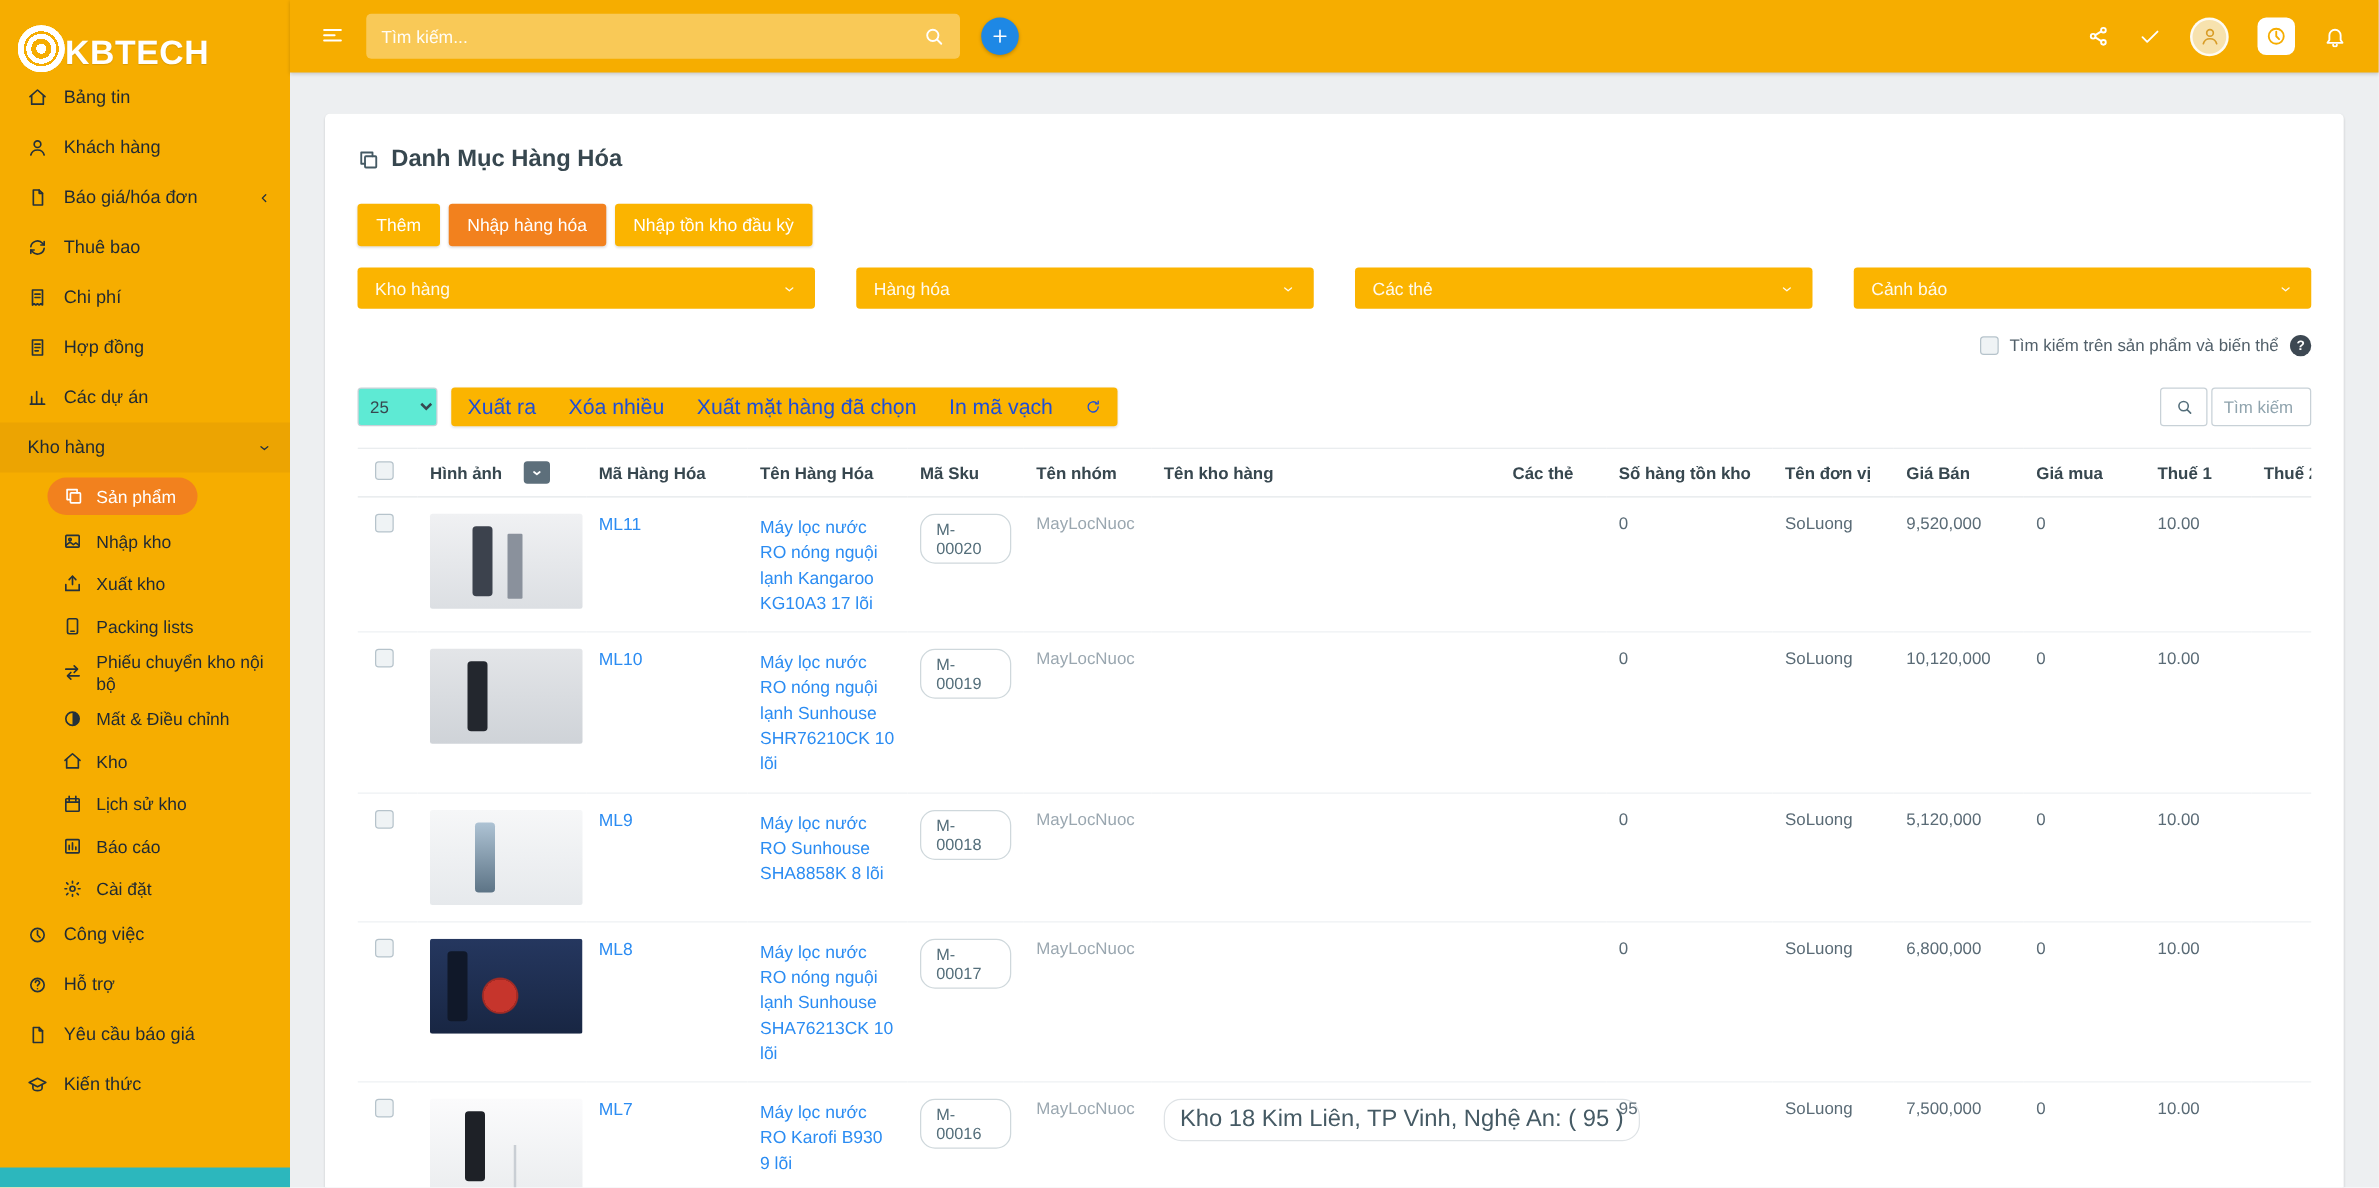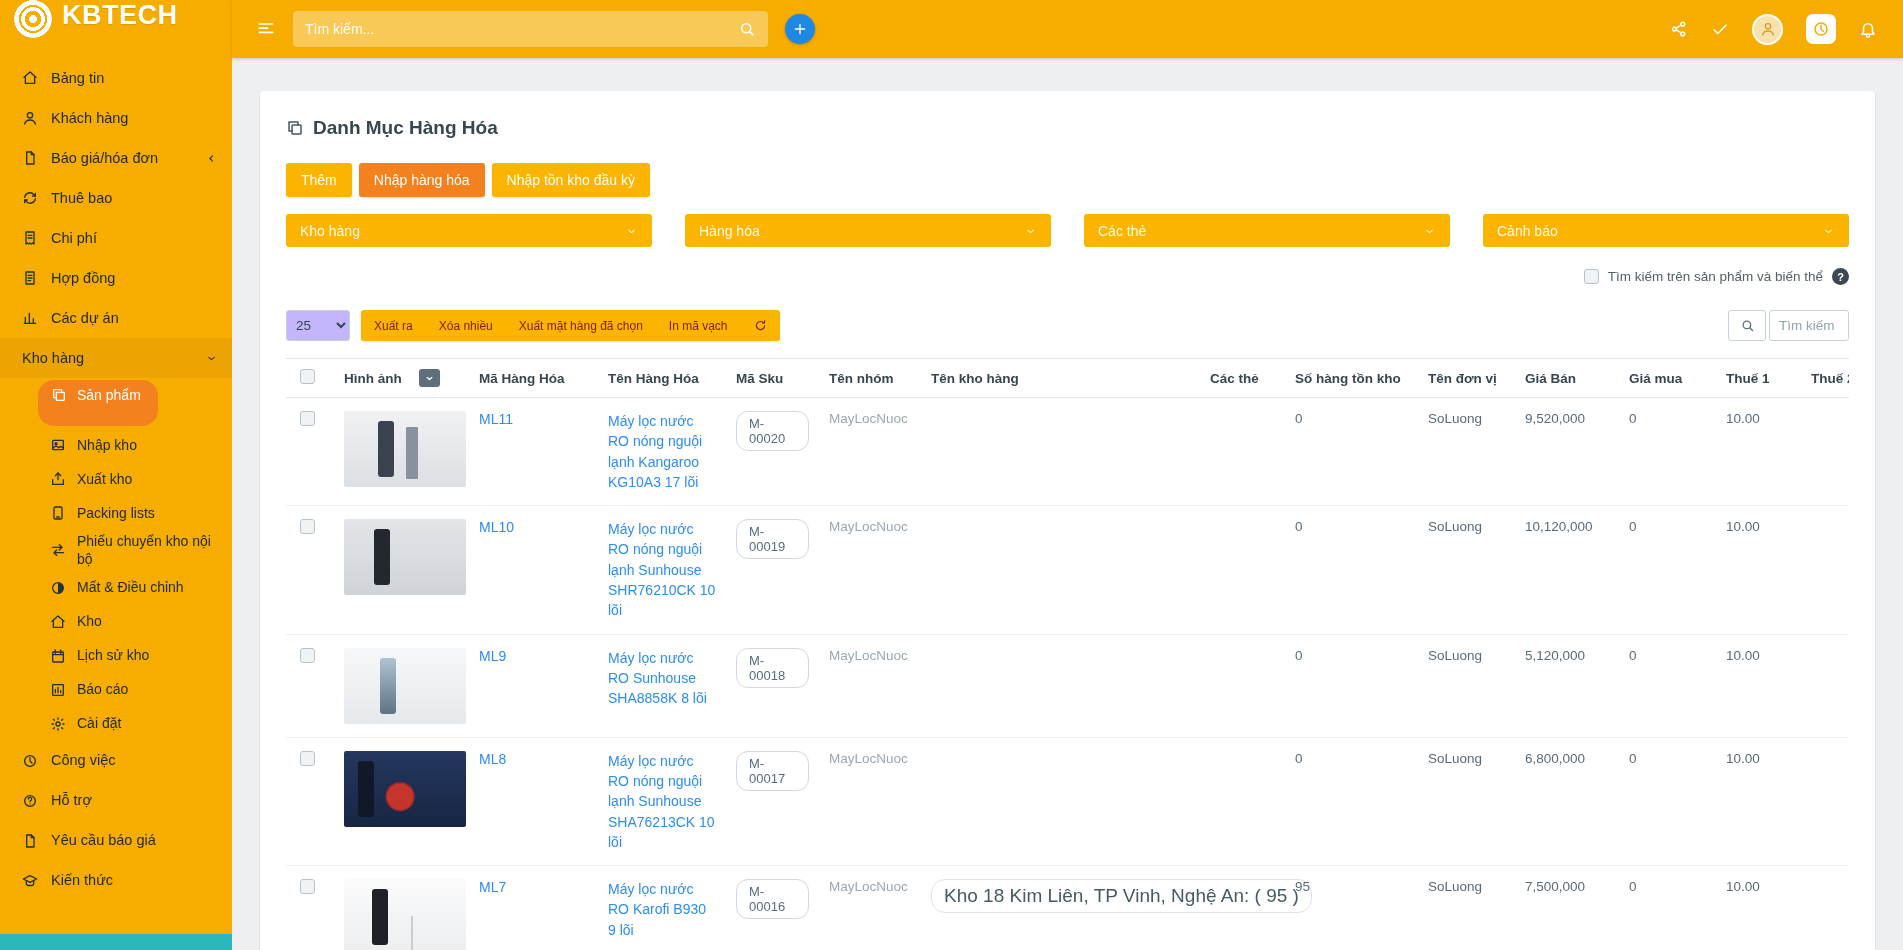--- a/index.html
+++ b/index.html
@@ -13,33 +13,33 @@
   .app{display:flex;width:1903px;height:950px;}
 
   
   .ic{width:16px;height:16px;fill:none;stroke:currentColor;stroke-width:2;stroke-linecap:round;stroke-linejoin:round;flex:none;display:inline-block;vertical-align:middle;}
   .ic.sm{width:13px;height:13px;}
   .ic.xs{width:11px;height:11px;stroke-width:3;}
   .w20{width:20px;height:20px;} .w18{width:18px;height:18px;} .w16{width:16px;height:16px;} .w15{width:15px;height:15px;}
 
   
   .sidebar{width:232px;height:100%;background:var(--amber);flex:none;position:relative;overflow:hidden;}
-  .logo{height:58px;display:flex;align-items:flex-start;gap:10px;padding:0 14px;}
+  .logo{height:58px;display:flex;align-items:flex-end;padding:0 14px;}
   .logo-mark{width:38px;height:38px;border-radius:50%;flex:none;
     background:radial-gradient(circle at 50% 50%, #fff 0 4px, var(--amber) 4px 8px, #fff 8px 12px, var(--amber) 12px 14px, #fff 14px 19px, rgba(255,255,255,0) 19px);}
   .logo-text{font-size:27px;font-weight:bold;color:#fff;letter-spacing:.5px;text-shadow:0 1px 1px rgba(0,0,0,.12);}
   #side-menu{color:#1F2933;}
   .s-item{display:flex;align-items:center;min-height:40px;padding:0 14px 0 22px;gap:13px;font-size:14.5px;cursor:pointer;}
   .s-item .s-ic{color:#25313a;display:flex;}
   .s-item.exp{background:#ECA402;font-weight:500;}
   .s-chev{margin-left:auto;color:#25313a;display:flex;}
   .s-sub{display:flex;align-items:center;min-height:34px;padding:2px 10px 2px 50px;gap:11px;font-size:14px;cursor:pointer;}
   .s-sub .s-ic{color:#25313a;display:flex;}
   .s-sub.on{padding-left:38px;min-height:38px;}
-  .pill{display:inline-flex;align-items:center;gap:10px;background:var(--orange);color:#fff;border-radius:16px;padding:6px 17px 22px 13px;}
+  .pill{display:inline-flex;align-items:center;gap:10px;background:var(--orange);color:#fff;border-radius:16px;padding:6px 17px 6px 13px;}
   .pill .s-ic{color:#fff;}
   .s-label{line-height:1.3;}
   .side-accent{position:absolute;left:0;bottom:0;width:100%;height:16px;background:var(--teal);}
 
   
   .right{flex:1;display:flex;flex-direction:column;min-width:0;}
   .topbar{height:58px;background:var(--amber);display:flex;align-items:center;padding:0 26px 0 24px;gap:17px;flex:none;box-shadow:0 1px 3px rgba(0,0,0,.18);position:relative;z-index:2;}
   .tb-btn{background:none;border:none;color:#fff;cursor:pointer;display:flex;padding:0;}
   .tb-search{width:475px;height:36px;background:rgba(255,255,255,.34);border-radius:4px;display:flex;align-items:center;padding:0 12px;color:#fff;}
   .tb-search input{flex:1;background:transparent;border:none;outline:none;color:#fff;font-size:14px;font-family:inherit;}
@@ -59,23 +59,23 @@
   .abtn{height:34px;padding:0 15px;border:none;border-radius:3px;color:#fff;font-size:14px;font-family:inherit;cursor:pointer;box-shadow:0 1px 2px rgba(0,0,0,.12);}
   .abtn.amber{background:var(--ambtn);} .abtn.orange{background:var(--orange);}
   .filters{margin-top:17px;display:flex;gap:33px;}
   .filter{flex:1;height:33px;background:var(--ambtn);border-radius:3px;display:flex;align-items:center;padding:0 14px;color:rgba(255,255,255,.93);font-size:14px;cursor:pointer;}
   .f-label{flex:1;}
   .variant-row{margin-top:21px;display:flex;justify-content:flex-end;align-items:center;gap:9px;font-size:13.5px;color:#52606A;}
   .help{width:17px;height:17px;border-radius:50%;background:#3D4852;color:#fff;font-size:11px;font-weight:bold;display:inline-flex;align-items:center;justify-content:center;cursor:pointer;}
   .cb{width:15px;height:15px;border:1px solid #B6C3CB;border-radius:3px;background:#EFF3F5;display:inline-block;flex:none;cursor:pointer;}
 
   .toolbar{margin-top:25px;display:flex;align-items:center;}
-  .sel-wrap select{height:31px;width:64px;border:1px solid #C8D1D7;border-radius:3px;color:var(--dark);font-size:13.5px;padding:0 5px;background:#c4b5fd;font-family:inherit;}
+  .sel-wrap select{height:31px;width:64px;border:1px solid #C8D1D7;border-radius:3px;color:var(--dark);font-size:13.5px;padding:0 5px;background:#5eead4;font-family:inherit;}
   .tbar-group{margin-left:11px;display:flex;background:var(--ambtn);border-radius:3px;height:31px;overflow:hidden;box-shadow:0 1px 2px rgba(0,0,0,.1);}
-  .tbtn{background:transparent;border:none;color:#7f1d1d;font-size:12px;padding:0 13px;cursor:pointer;font-family:inherit;display:flex;align-items:center;gap:6px;}
+  .tbtn{background:transparent;border:none;color:#1d4ed8;font-size:17px;padding:0 13px;cursor:pointer;font-family:inherit;display:flex;align-items:center;gap:6px;}
   .tbar-right{margin-left:auto;display:flex;gap:3px;}
   .sbtn{width:38px;height:31px;background:#fff;border:1px solid #C8D1D7;border-radius:3px;color:#546E7A;display:flex;align-items:center;justify-content:center;cursor:pointer;}
   .t-search{width:80px;height:31px;border:1px solid #C8D1D7;border-radius:3px;padding:0 9px;font-size:13.5px;color:var(--dark);font-family:inherit;outline:none;}
   .t-search::placeholder{color:#8FA3AD;}
 
   
   .grid-wrap{margin-top:17px;overflow:hidden;}
   table{border-collapse:collapse;table-layout:fixed;width:1610px;}
   thead th{font-size:13.5px;font-weight:bold;color:var(--dark);text-align:left;padding:10px;border-top:1px solid #E3E7EA;border-bottom:1px solid #E3E7EA;white-space:nowrap;}
   .th-in{display:flex;align-items:center;gap:17px;}

